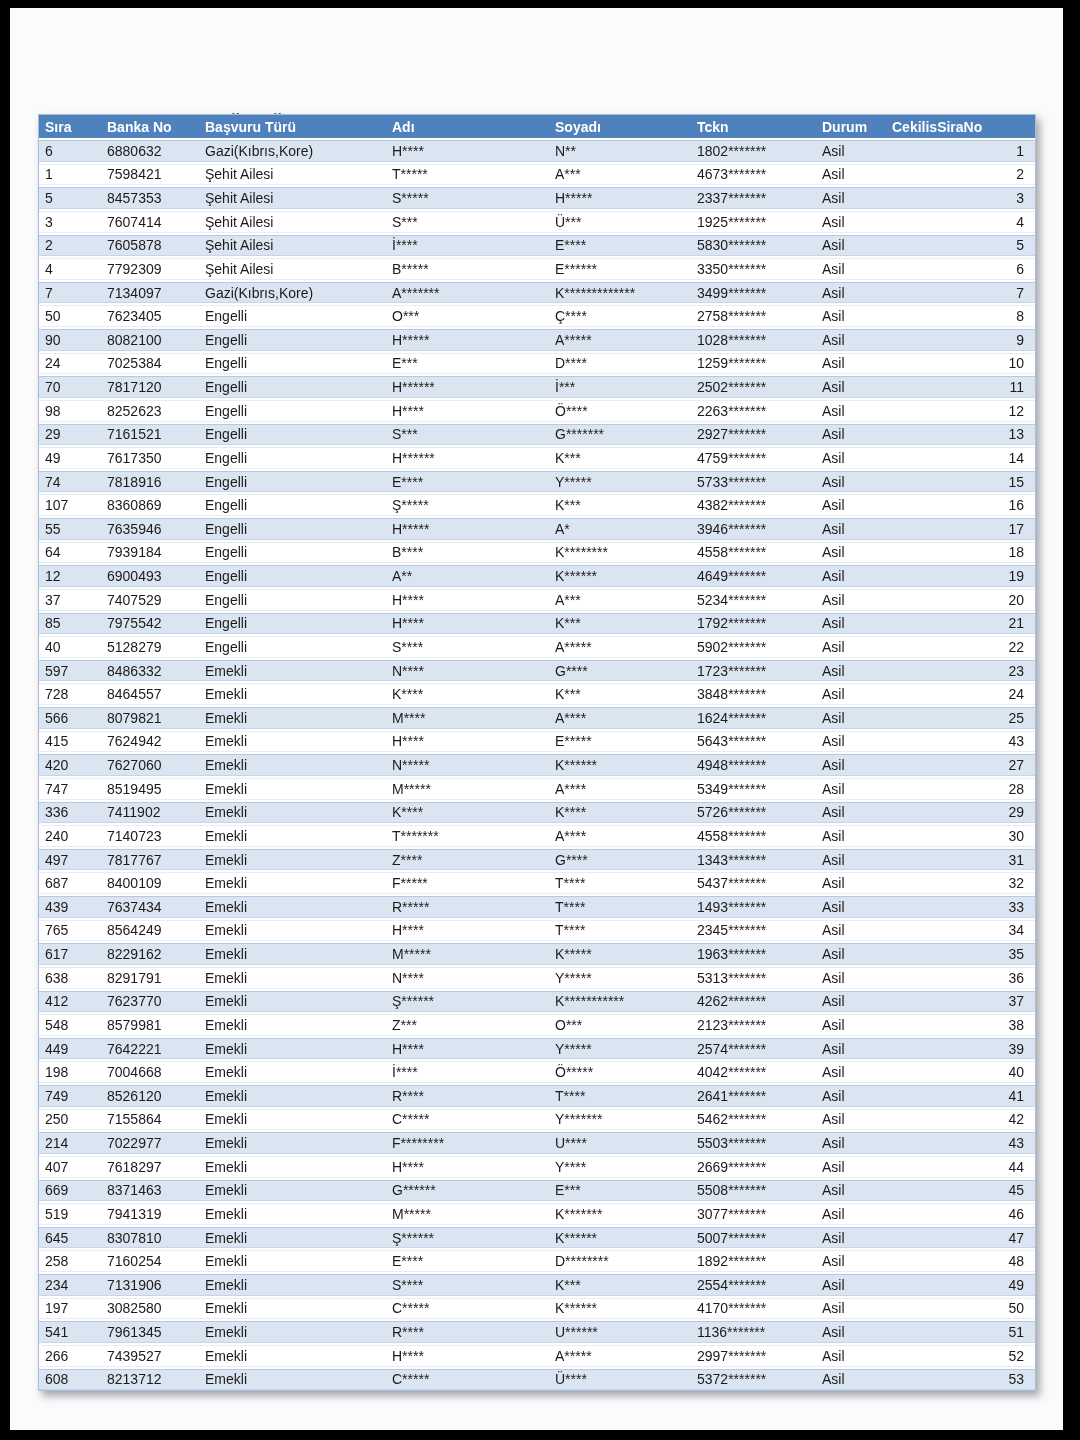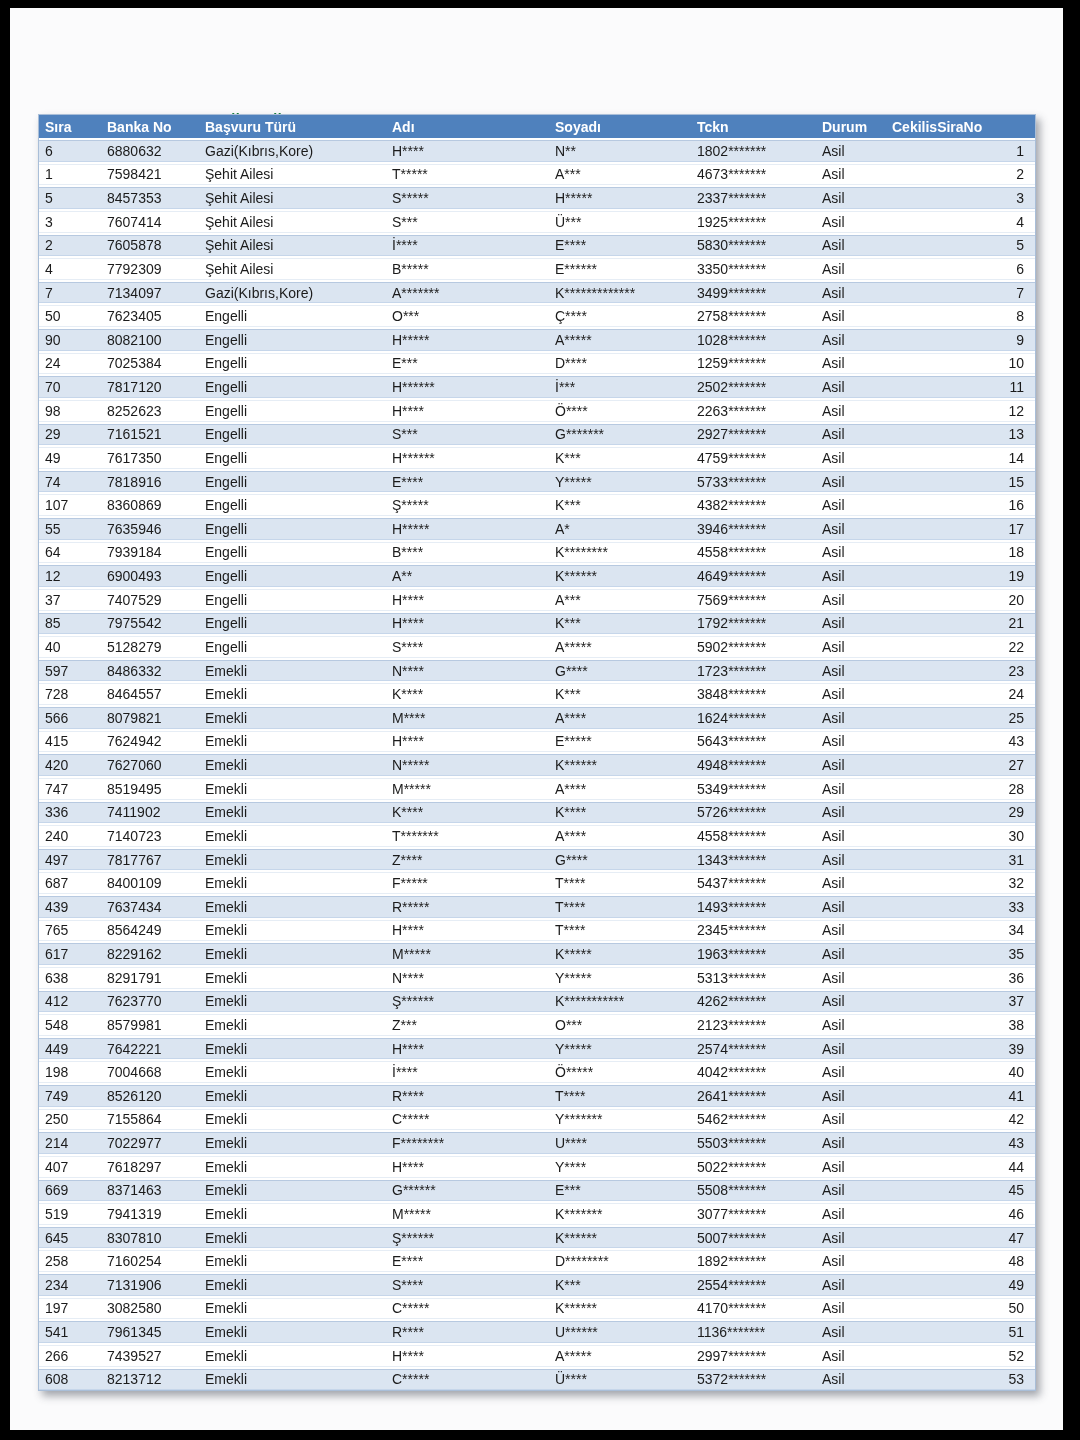--- a/index.html
+++ b/index.html
@@ -264,21 +264,21 @@
           <div class="cell c5">4649*******</div>
           <div class="cell c6">Asil</div>
           <div class="cell c7">19</div>
         </div>
         <div class="row plain">
           <div class="cell c0">37</div>
           <div class="cell c1">7407529</div>
           <div class="cell c2">Engelli</div>
           <div class="cell c3">H****</div>
           <div class="cell c4">A***</div>
-          <div class="cell c5">7569*******</div>
+          <div class="cell c5">5234*******</div>
           <div class="cell c6">Asil</div>
           <div class="cell c7">20</div>
         </div>
         <div class="row band">
           <div class="cell c0">85</div>
           <div class="cell c1">7975542</div>
           <div class="cell c2">Engelli</div>
           <div class="cell c3">H****</div>
           <div class="cell c4">K***</div>
           <div class="cell c5">1792*******</div>
@@ -504,21 +504,21 @@
           <div class="cell c5">5503*******</div>
           <div class="cell c6">Asil</div>
           <div class="cell c7">43</div>
         </div>
         <div class="row plain">
           <div class="cell c0">407</div>
           <div class="cell c1">7618297</div>
           <div class="cell c2">Emekli</div>
           <div class="cell c3">H****</div>
           <div class="cell c4">Y****</div>
-          <div class="cell c5">5022*******</div>
+          <div class="cell c5">2669*******</div>
           <div class="cell c6">Asil</div>
           <div class="cell c7">44</div>
         </div>
         <div class="row band">
           <div class="cell c0">669</div>
           <div class="cell c1">8371463</div>
           <div class="cell c2">Emekli</div>
           <div class="cell c3">G******</div>
           <div class="cell c4">E***</div>
           <div class="cell c5">5508*******</div>

